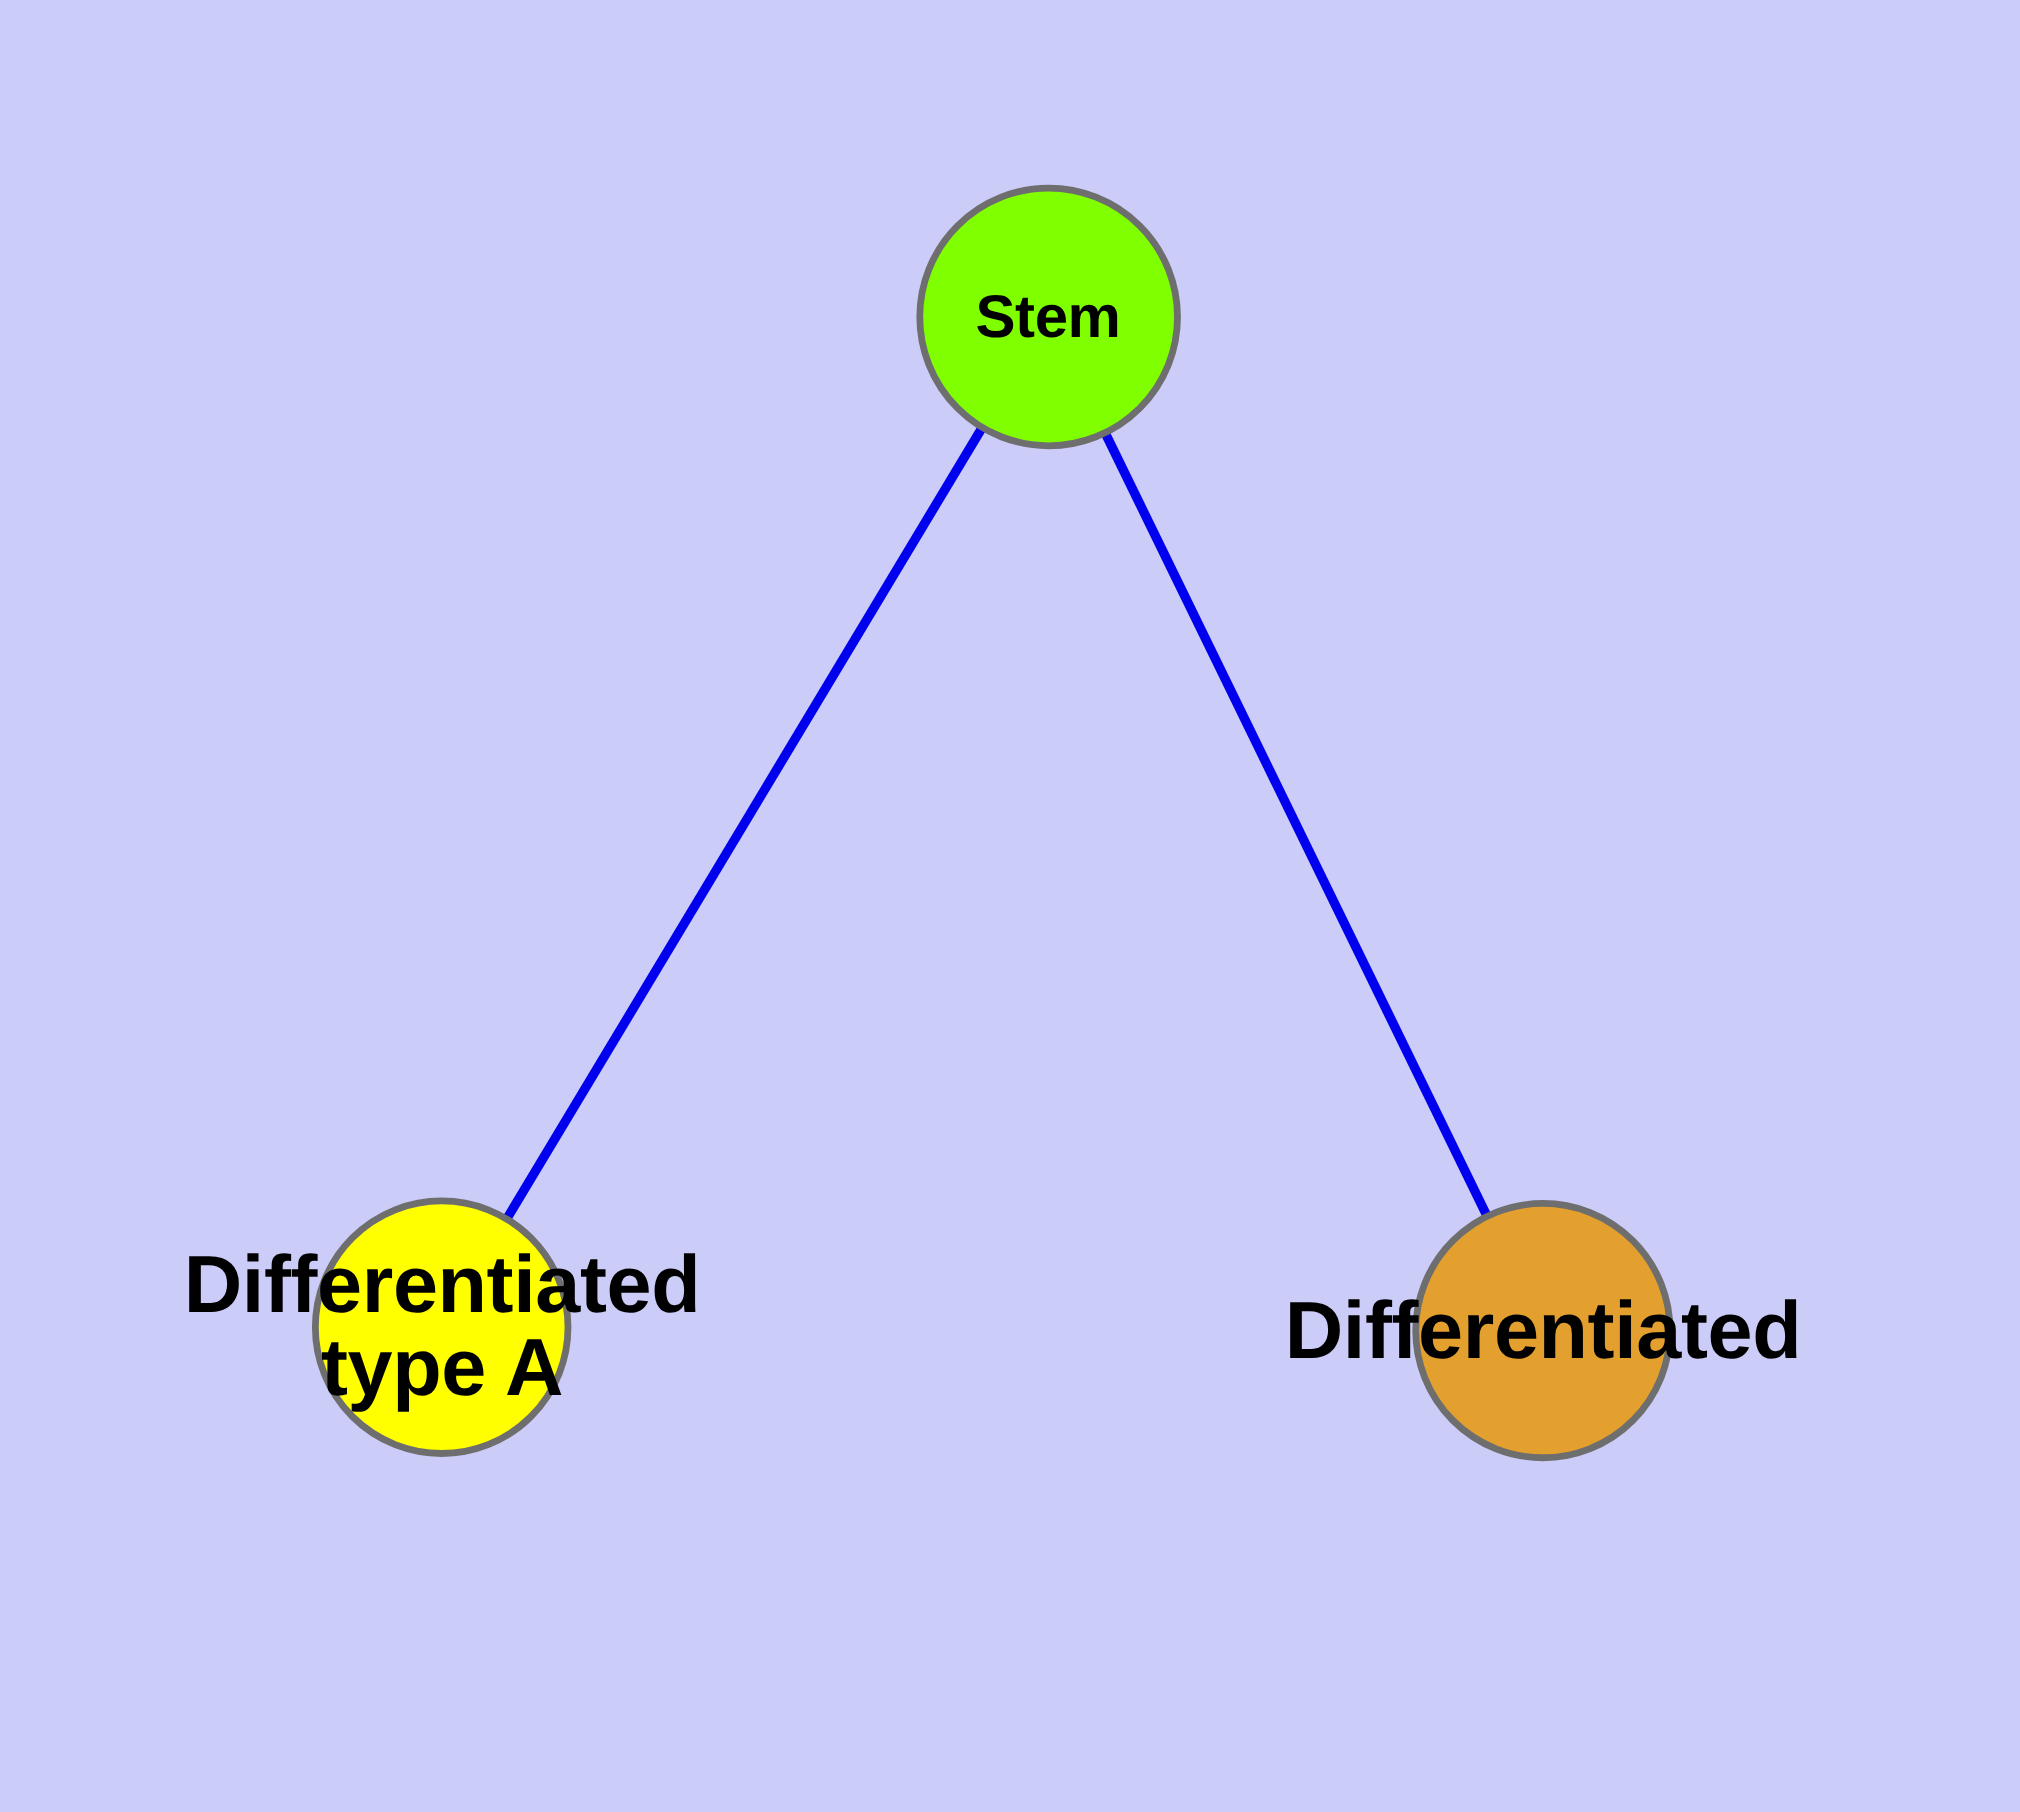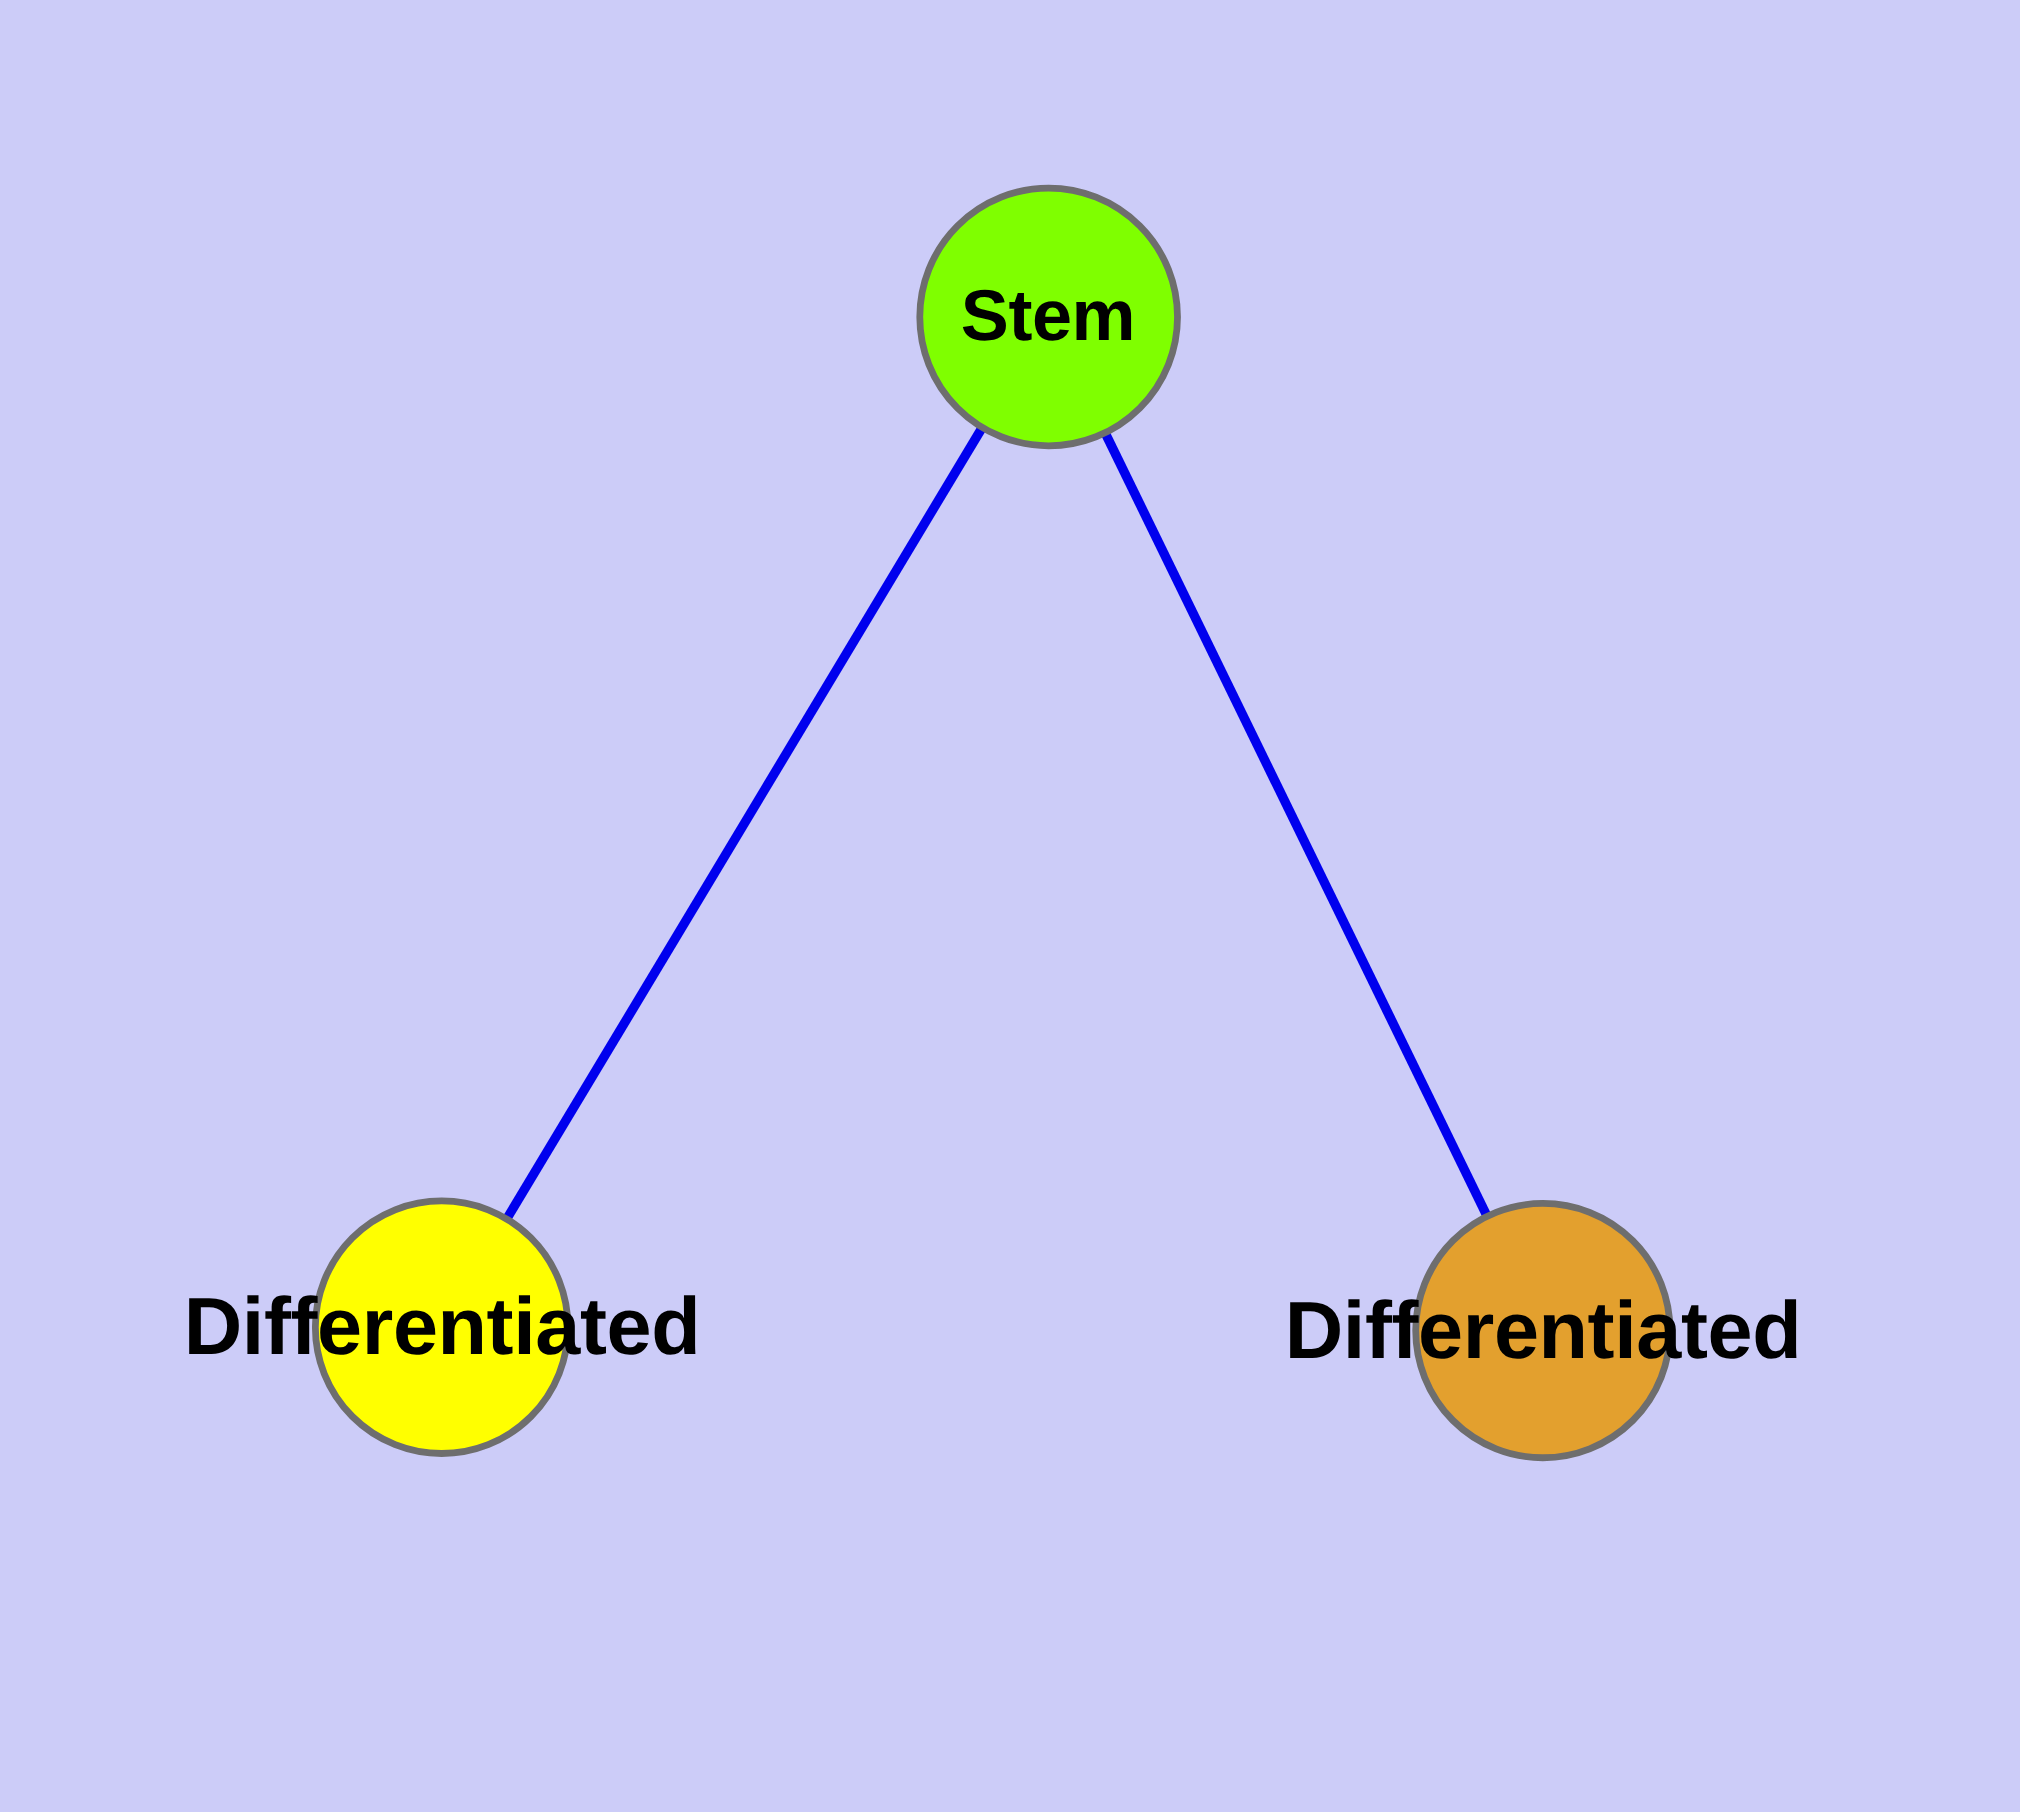--- a/index.html
+++ b/index.html
@@ -54,19 +54,19 @@
         <line x1="1297.4677199719206" y1="498.0469864261014" x2="1760.4086237957883" y2="1447.750795985871" stroke="#0000ee" stroke-width="11" stroke-linecap="butt"></line>
       </g>
     <g id="nodes-layer">
         <circle cx="1237" cy="374" r="152" fill="#7fff00" stroke="#6e6e6e" stroke-width="8"></circle>
         <circle cx="521" cy="1566" r="149" fill="#ffff00" stroke="#6e6e6e" stroke-width="8"></circle>
         <circle cx="1820" cy="1570" r="150" fill="#e3a02e" stroke="#6e6e6e" stroke-width="8"></circle>
       </g>
   </svg>
 
   <div id="labels-layer">
-      <div class="node-label" style="left: 1048px; top: 317px; color: rgb(0, 0, 0); font-size: 72px;"><div>Stem</div></div>
-      <div class="node-label" style="left: 442px; top: 1327px; color: rgb(0, 0, 0); font-size: 81px;"><div>Differentiated</div></div>
+      <div class="node-label" style="left: 1048px; top: 317px; color: rgb(0, 0, 0); font-size: 60px;"><div>Stem</div></div>
+      <div class="node-label" style="left: 442px; top: 1327px; color: rgb(0, 0, 0); font-size: 81px;"><div>Differentiated</div><div>type A</div></div>
       <div class="node-label" style="left: 1543px; top: 1331px; color: rgb(0, 0, 0); font-size: 81px;"><div>Differentiated</div></div>
     </div>
 
 </div>
 
 
 </body></html>

